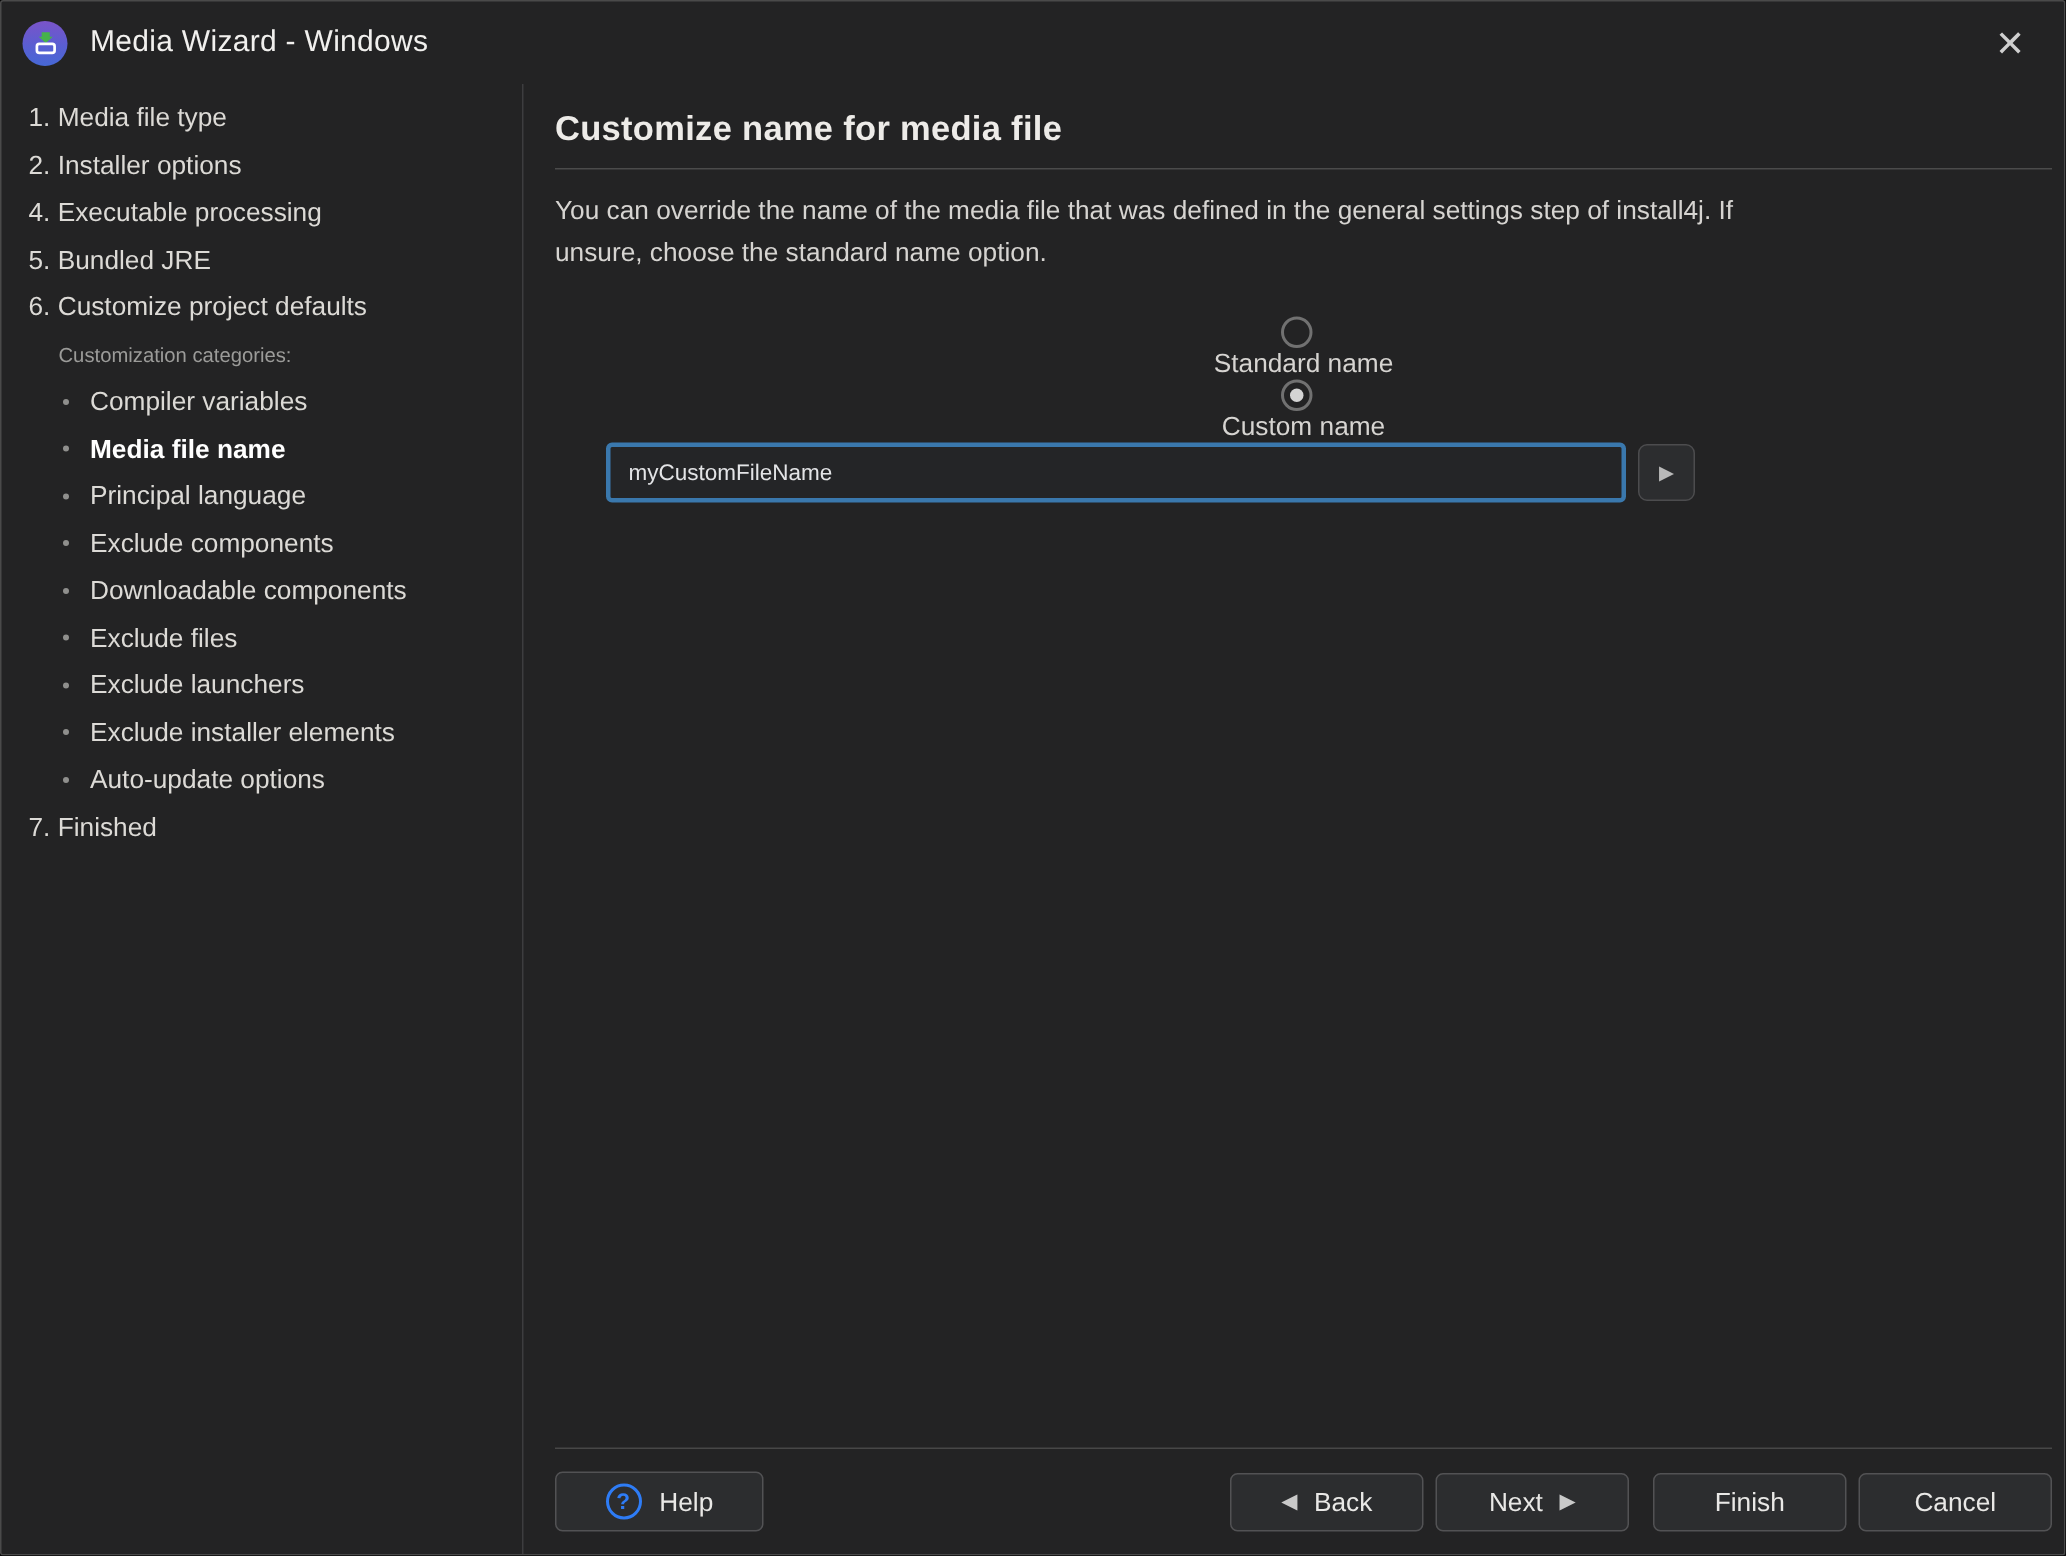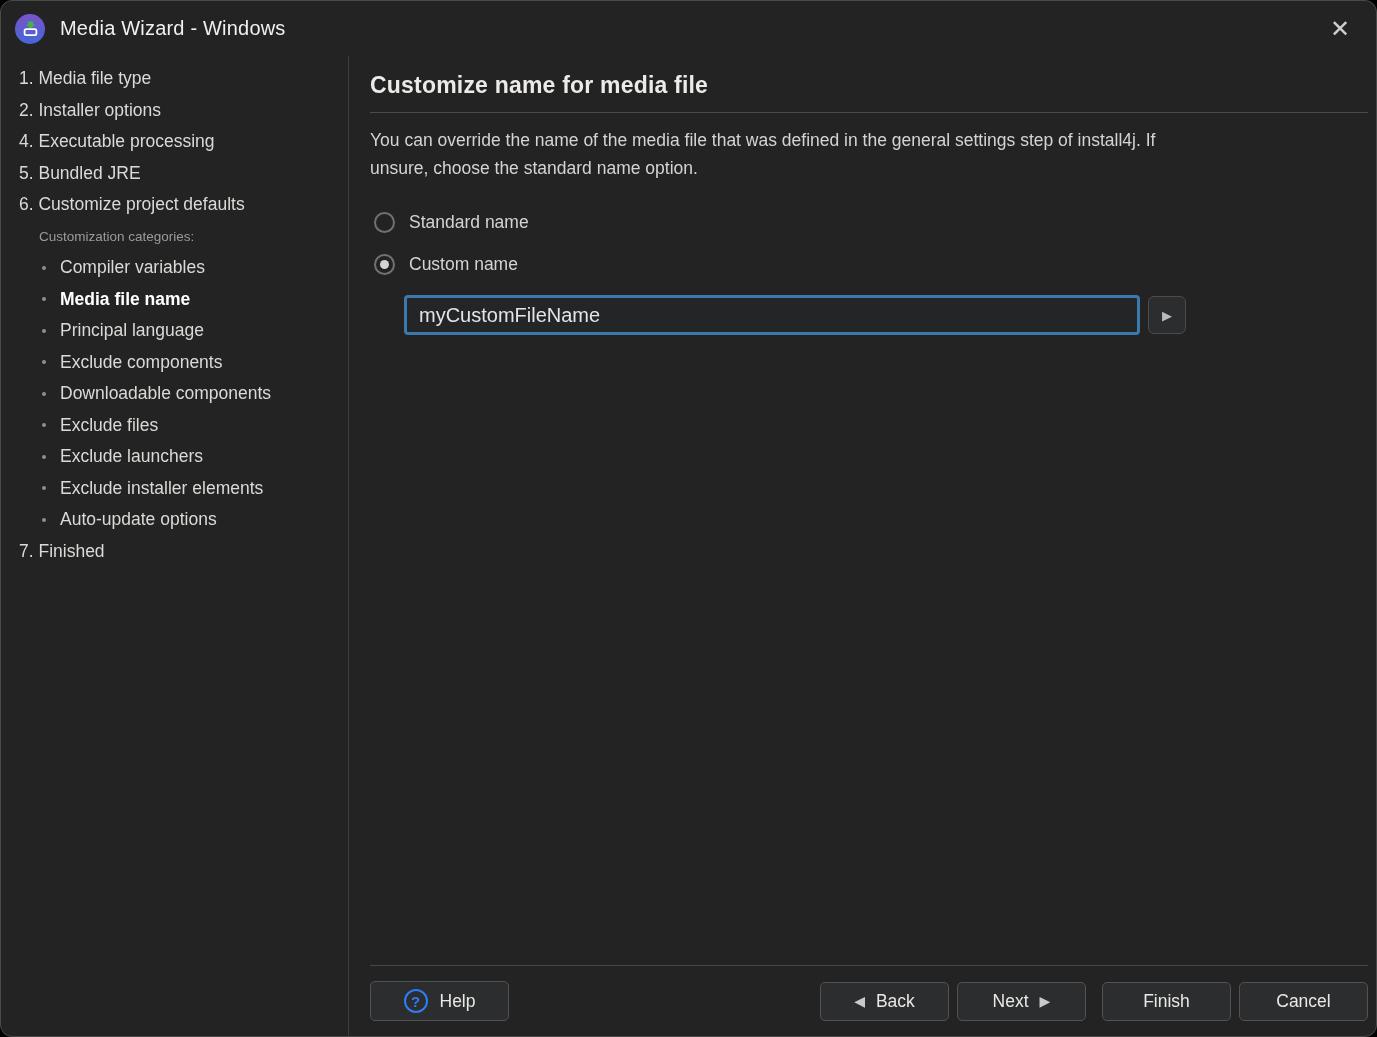--- a/index.html
+++ b/index.html
@@ -4,21 +4,21 @@
 <style>
   * { margin: 0; padding: 0; box-sizing: border-box; }
   html, body { width: 1377px; height: 1037px; background: #000; }
   body { font-family: "Liberation Sans", "DejaVu Sans", sans-serif; }
 
   .window {
     position: relative;
     width: 1377px; height: 1037px;
     background: #232324;
     border: 1px solid #4a4a4a;
-    border-radius: 12px;
+    border-radius: 2px;
     overflow: hidden;
     display: flex; flex-direction: column;
     color: #d6d4d1;
   }
 
   
   .titlebar {
     height: 55px; flex: 0 0 55px;
     display: flex; align-items: center;
     padding: 0 14px;
@@ -86,39 +86,39 @@
   .heading-divider {
     border: none; border-top: 1px solid #4b4b4b;
     margin: 13px 0 0 0;
   }
   .desc { margin-top: 13px; font-size: 17.5px; color: #d6d4d1; }
   .desc .desc-line { display: block; line-height: 28px; }
 
   .radio-group { margin-top: 29px; }
   .radio-row {
     display: flex; align-items: center;
-    height: 23px; margin-bottom: 19px; cursor: default;
+    height: 23px; margin-bottom: 19px; cursor: default; flex-direction: column;
   }
   .radio {
     width: 21px; height: 21px; border-radius: 50%;
     border: 2px solid #717171; background: #232324;
     margin: 0 14px 0 4px; flex: 0 0 auto;
     display: inline-flex; align-items: center; justify-content: center;
   }
   .radio .dot { width: 9px; height: 9px; border-radius: 50%; background: #d4d4d4; }
   .radio-label { font-size: 17.5px; color: #d6d4d1; }
 
   .input-row { margin: 8px 0 0 34px; display: flex; align-items: center; }
   .name-input {
-    width: 736px; height: 40px;
+    width: 680px; height: 40px;
     background: #242527;
     border: 3px solid #3a78ad;
     border-radius: 4px;
     color: #e3e4e6;
-    font-size: 20px;
+    font-size: 15px;
     font-family: "Liberation Sans", "DejaVu Sans", sans-serif;
     padding: 0 12px;
     outline: none;
   }
   .icon-btn {
     width: 38px; height: 38px; margin-left: 8px;
     background: #2c2d2f; border: 1px solid #4c4c4e; border-radius: 6px;
     display: inline-flex; align-items: center; justify-content: center;
     cursor: pointer;
   }

